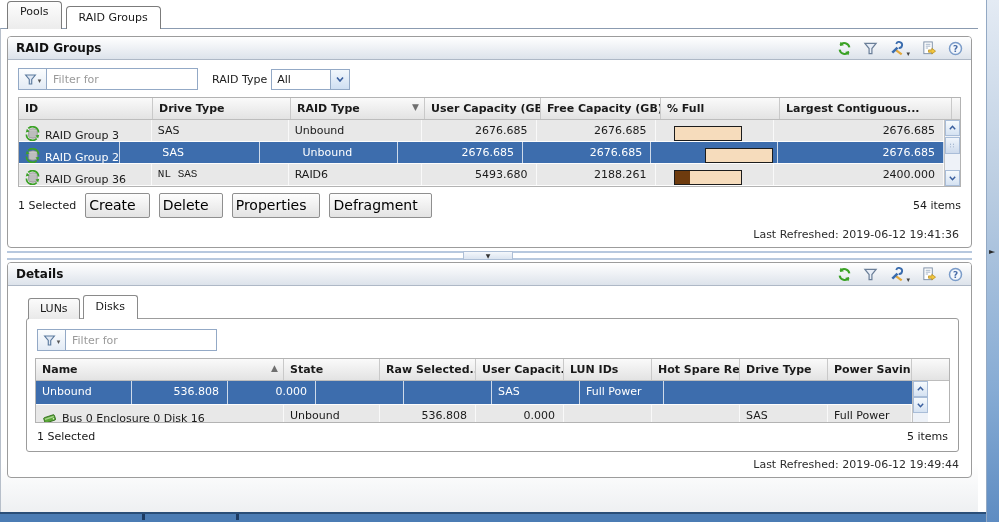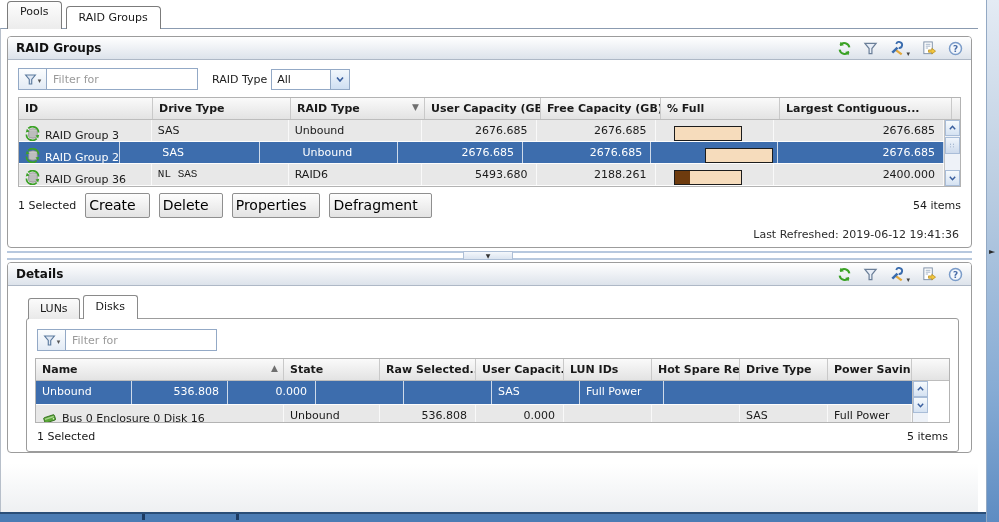--- a/index.html
+++ b/index.html
@@ -429,20 +429,21 @@
               </div>
             </div>
 
           <div class="inner-footer">
             <span>1 Selected</span>
             <span class="spacer"></span>
             <span>5 items</span>
           </div>
         </div>
 
+        <div class="refreshed">Last Refreshed: 2019-06-12 19:49:44</div>
       </div>
 
     </div>
   </div>
 
   <div class="bottom-strip">
     <div class="tick" style="left:142px;"></div>
     <div class="tick" style="left:236px;"></div>
   </div>
 </div>

